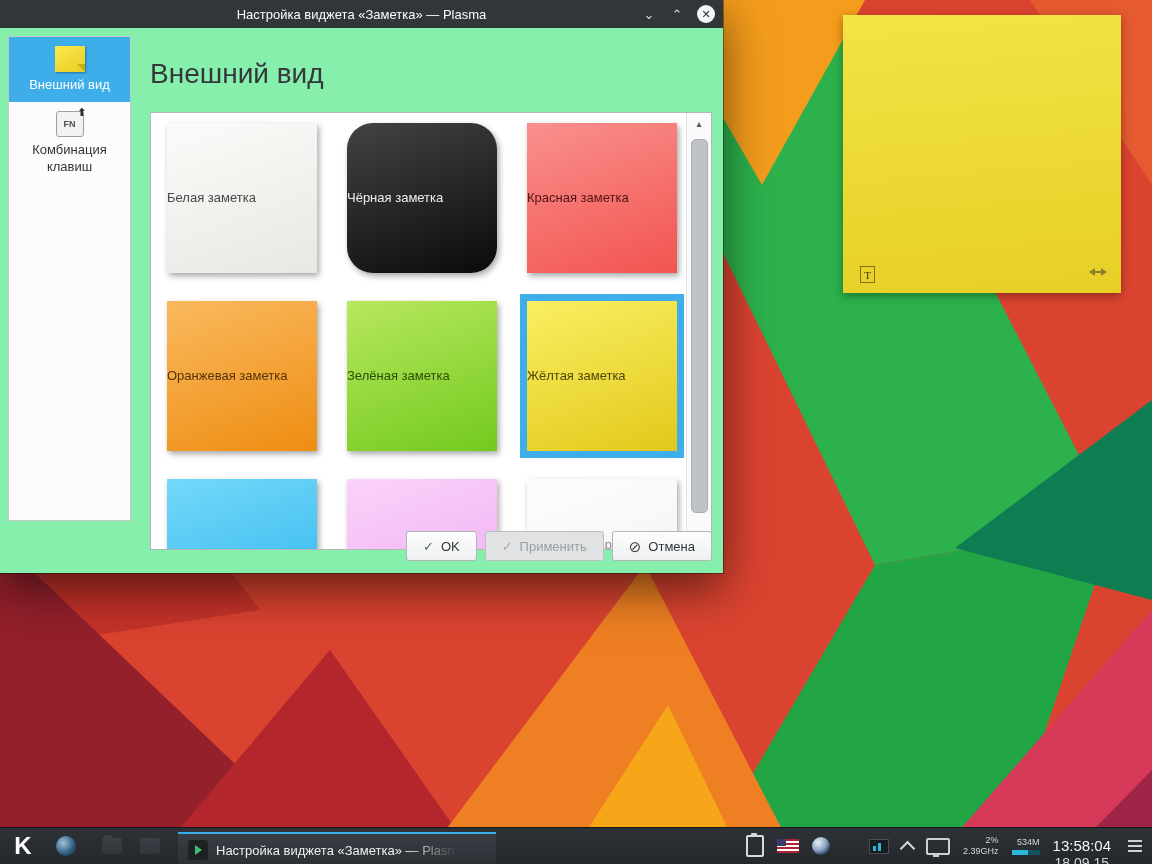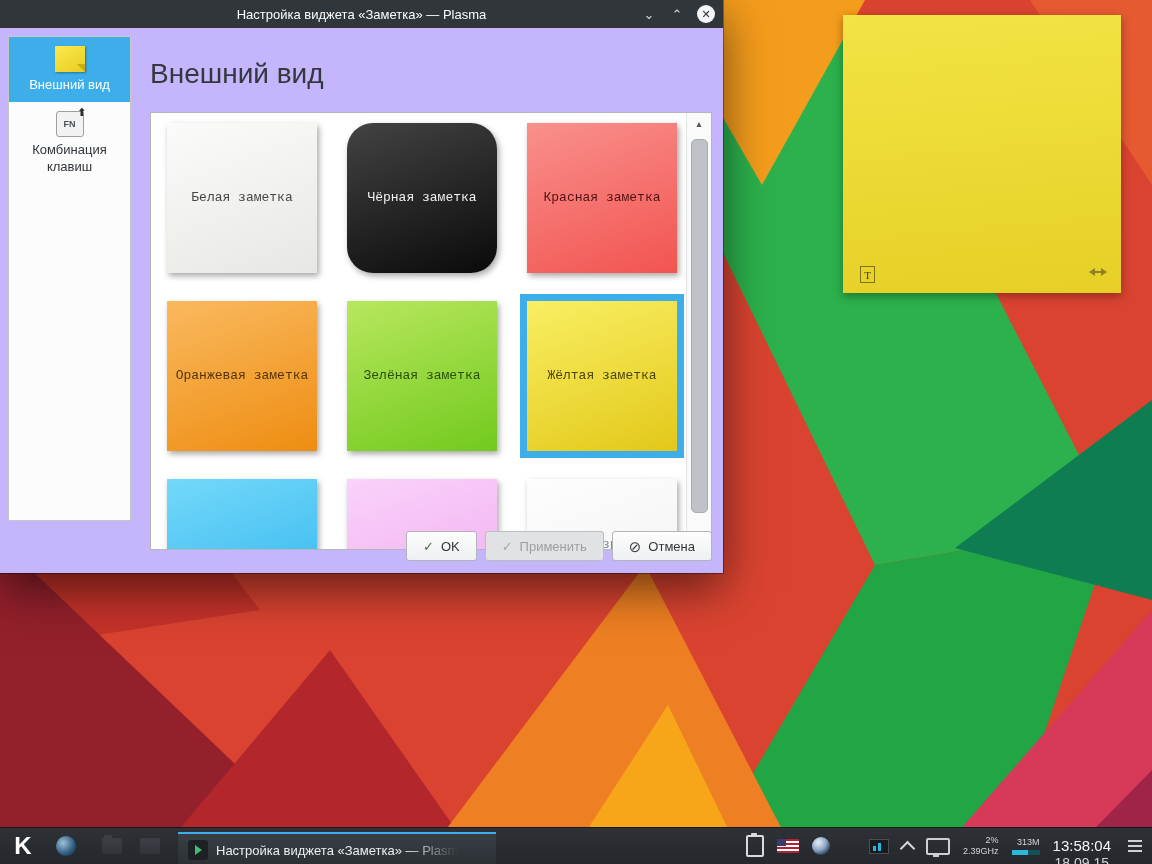--- a/index.html
+++ b/index.html
@@ -2,21 +2,21 @@
 <html><head>
 <meta charset="utf-8">
 <style>
   html,body{margin:0;padding:0;width:1152px;height:864px;overflow:hidden;
     font-family:"Liberation Sans","DejaVu Sans",sans-serif;}
   .screen{position:relative;width:1152px;height:864px;overflow:hidden;background:#d9402c;}
   .wallpaper{position:absolute;inset:0;z-index:0;}
 
   
   .dialog{position:absolute;left:0;top:0;width:723px;height:573px;z-index:5;
-    background:#c4b5fd;box-shadow:0 16px 44px rgba(0,0,0,.55),0 0 0 1px rgba(0,0,0,.35);}
+    background:#86efac;box-shadow:0 16px 44px rgba(0,0,0,.55),0 0 0 1px rgba(0,0,0,.35);}
   .titlebar{position:relative;height:28px;background:#31363b;display:flex;align-items:center;justify-content:center;}
   .titlebar .title{color:#fcfcfc;font-size:13px;}
   .win-controls{position:absolute;right:8px;top:0;height:28px;display:flex;align-items:center;gap:12px;}
   .winbtn{color:#d7dadd;font-size:13px;line-height:1;cursor:default;width:16px;text-align:center;}
   .winbtn.close{background:#f4f5f6;color:#2b2e33;width:18px;height:18px;border-radius:50%;
     font-size:11px;font-weight:bold;display:flex;align-items:center;justify-content:center;}
 
   .dialog-body{position:relative;width:100%;height:545px;}
 
   
@@ -31,22 +31,22 @@
     border-left:8px solid #c9ab12;border-bottom:8px solid rgba(0,0,0,0);transform:rotate(90deg);}
   .fn-ic{position:relative;width:26px;height:24px;background:#f2f2f2;border:1px solid #9aa0a4;border-radius:3px;
     color:#4a4f53;font-size:9px;font-weight:bold;display:flex;align-items:center;justify-content:center;}
   .fn-ic .fn-arrow{position:absolute;top:-6px;right:-4px;font-size:11px;color:#2b2e31;}
 
   
   .heading{position:absolute;left:150px;top:30px;font-size:28px;color:#34383c;}
   .scrollarea{position:absolute;left:150px;top:84px;width:562px;height:438px;background:#ffffff;
     border:1px solid #b4b7ba;box-sizing:border-box;overflow:hidden;}
   .grid{display:grid;grid-template-columns:repeat(3,150px);gap:28px 30px;padding:10px 0 0 16px;}
-  .note{position:relative;width:150px;height:150px;display:flex;align-items:center;justify-content:center;
-    box-shadow:2px 3px 6px rgba(0,0,0,.35);cursor:default;font-family:Liberation Mono, monospace;}
+  .note{position:relative;width:150px;height:150px;display:flex;align-items:center;
+    box-shadow:2px 3px 6px rgba(0,0,0,.35);cursor:default;}
   .note.selected{box-shadow:0 0 0 7px #3daee9,2px 3px 6px rgba(0,0,0,.35);}
   .note-label{font-size:13px;text-align:center;max-width:140px;line-height:1.3;}
 
   
   .scrollbar{position:absolute;top:0;right:0;width:24px;height:100%;background:#fafafa;border-left:1px solid #e2e3e4;}
   .sb-arrow{position:absolute;left:0;width:100%;text-align:center;font-size:10px;color:#55595d;line-height:18px;cursor:default;}
   .sb-arrow.up{top:2px;}
   .sb-arrow.down{bottom:2px;}
   .sb-thumb{position:absolute;left:4px;top:26px;width:15px;height:372px;background:#bfc3c7;
     border:1px solid #a9adb1;border-radius:5px;cursor:default;}
@@ -239,21 +239,21 @@
       <div class="flag"></div>
       <div class="globe"></div>
       <div class="sysload"></div>
       <div class="chev"></div>
       <div class="monitor"></div>
       <div class="stat">
         <span class="v">2%</span>
         <span class="v">2.39GHz</span>
       </div>
       <div class="stat">
-        <span class="v">313M</span>
+        <span class="v">534M</span>
         <span class="membar"></span>
       </div>
       <div class="clock">
         <span class="time">13:58:04</span>
         <span class="date">18.09.15</span>
       </div>
       <div class="burger">
           <i></i>
           <i></i>
           <i></i>

